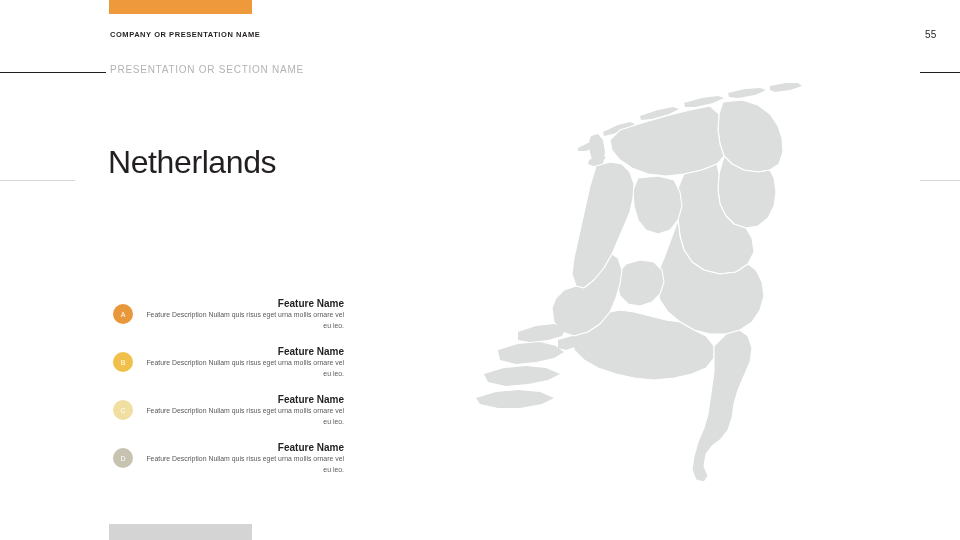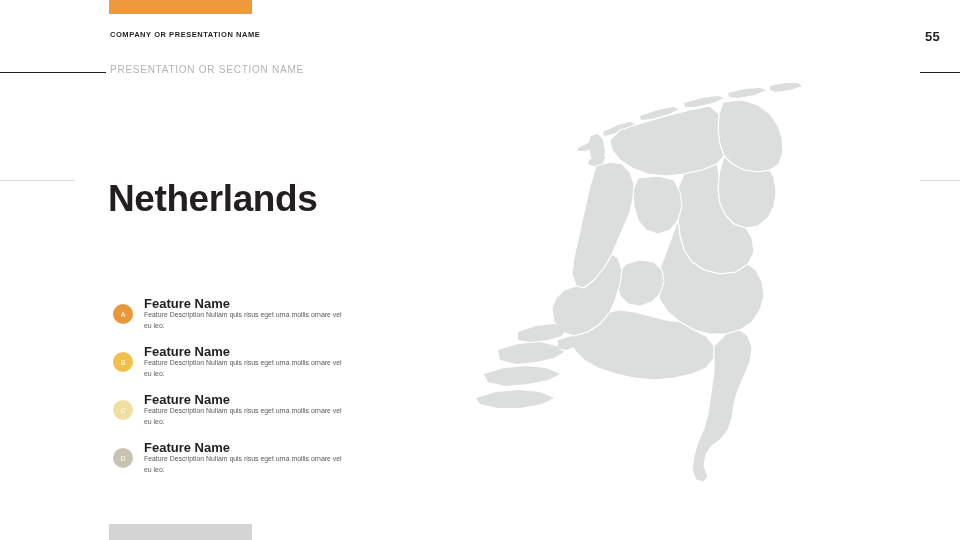--- a/index.html
+++ b/index.html
@@ -13,20 +13,21 @@
     font-family: "Liberation Sans", sans-serif;
     overflow: hidden;
     position: relative;
   }
   .slide {
     position: absolute;
     inset: 0;
     width: 960px;
     height: 540px;
     background: #ffffff;
+    text-align: right;
   }
 
   
   .accent-bar {
     position: absolute;
     left: 109px;
     top: 0;
     width: 143px;
     height: 14px;
     background: #EE9A3C;
@@ -48,22 +49,22 @@
     font-size: 7.5px;
     font-weight: bold;
     letter-spacing: 0.55px;
     color: #231F20;
     white-space: nowrap;
   }
   .page-number {
     position: absolute;
     left: 925px;
     top: 29px;
-    font-size: 13px;
-    font-weight: bold;
+    font-size: 10px;
+    font-weight: normal;
     color: #231F20;
     letter-spacing: 0.3px;
   }
   .section-name {
     position: absolute;
     left: 110px;
     top: 64px;
     font-size: 10px;
     font-weight: normal;
     letter-spacing: 0.75px;
@@ -84,23 +85,23 @@
     height: 0;
     border-top: 1px solid #D8D8D8;
   }
   .rule-light-left  { left: 0px;   top: 180px; width: 75px; }
   .rule-light-right { left: 920px; top: 180px; width: 40px; }
 
   
   .slide-title {
     position: absolute;
     left: 108px;
-    top: 155px;
-    font-size: 37px;
-    font-weight: bold;
+    top: 125px;
+    font-size: 32px;
+    font-weight: normal;
     color: #231F20;
     letter-spacing: -0.4px;
     line-height: 1;
   }
   .body-copy {
     position: absolute;
     left: 110px;
     top: 194px;
     width: 232px;
     font-size: 9.4px;
@@ -133,21 +134,21 @@
     color: #ffffff;
     font-weight: normal;
   }
   .feature-text {
     position: absolute;
     left: 34px;
     top: 0px;
     width: 200px;
   }
   .feature-title {
-    font-size: 13px;
+    font-size: 10px;
     font-weight: bold;
     color: #231F20;
     line-height: 11px;
   }
   .feature-desc {
     font-size: 6.9px;
     color: #58595B;
     line-height: 11.3px;
   }
 

